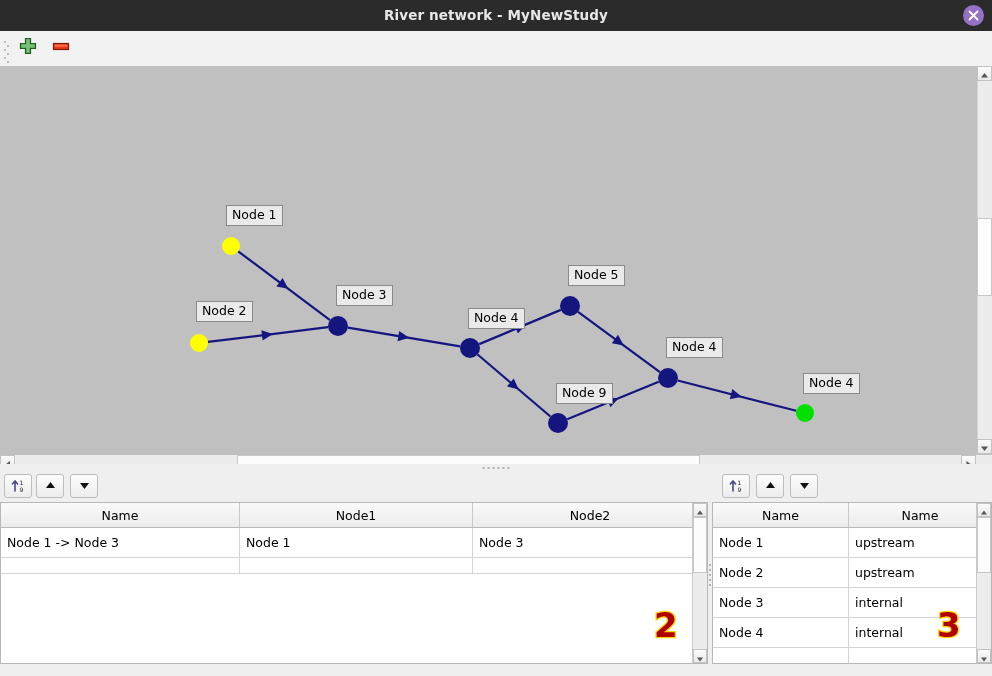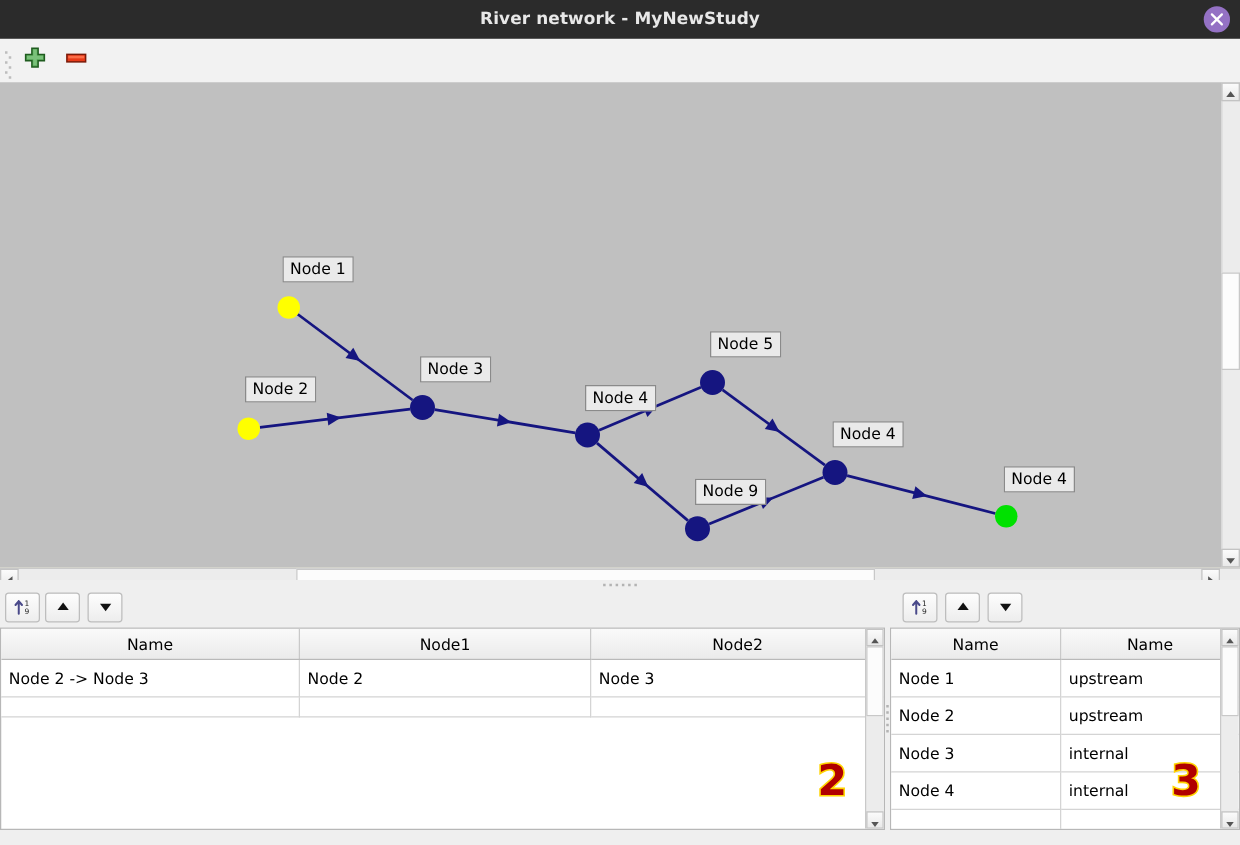--- a/index.html
+++ b/index.html
@@ -421,22 +421,22 @@
       <table class="grid" id="links-table">
         <thead>
             <tr id="links-head">
               <th style="width: 236px;">Name</th>
               <th style="width: 230px;">Node1</th>
               <th>Node2</th>
             </tr>
           </thead>
         <tbody id="links-body">
             <tr>
-              <td style="width: 236px;">Node 2 -&gt; Node 3</td>
-              <td style="width: 230px;">Node 2</td>
+              <td style="width: 236px;">Node 1 -&gt; Node 3</td>
+              <td style="width: 230px;">Node 1</td>
               <td>Node 3</td>
             </tr>
             <tr>
               <td style="height: 14px; width: 236px;">&nbsp;</td>
               <td style="height: 14px; width: 230px;">&nbsp;</td>
               <td style="height: 14px;">&nbsp;</td>
             </tr>
           </tbody>
       </table>
       <div class="tbl-vsb">

